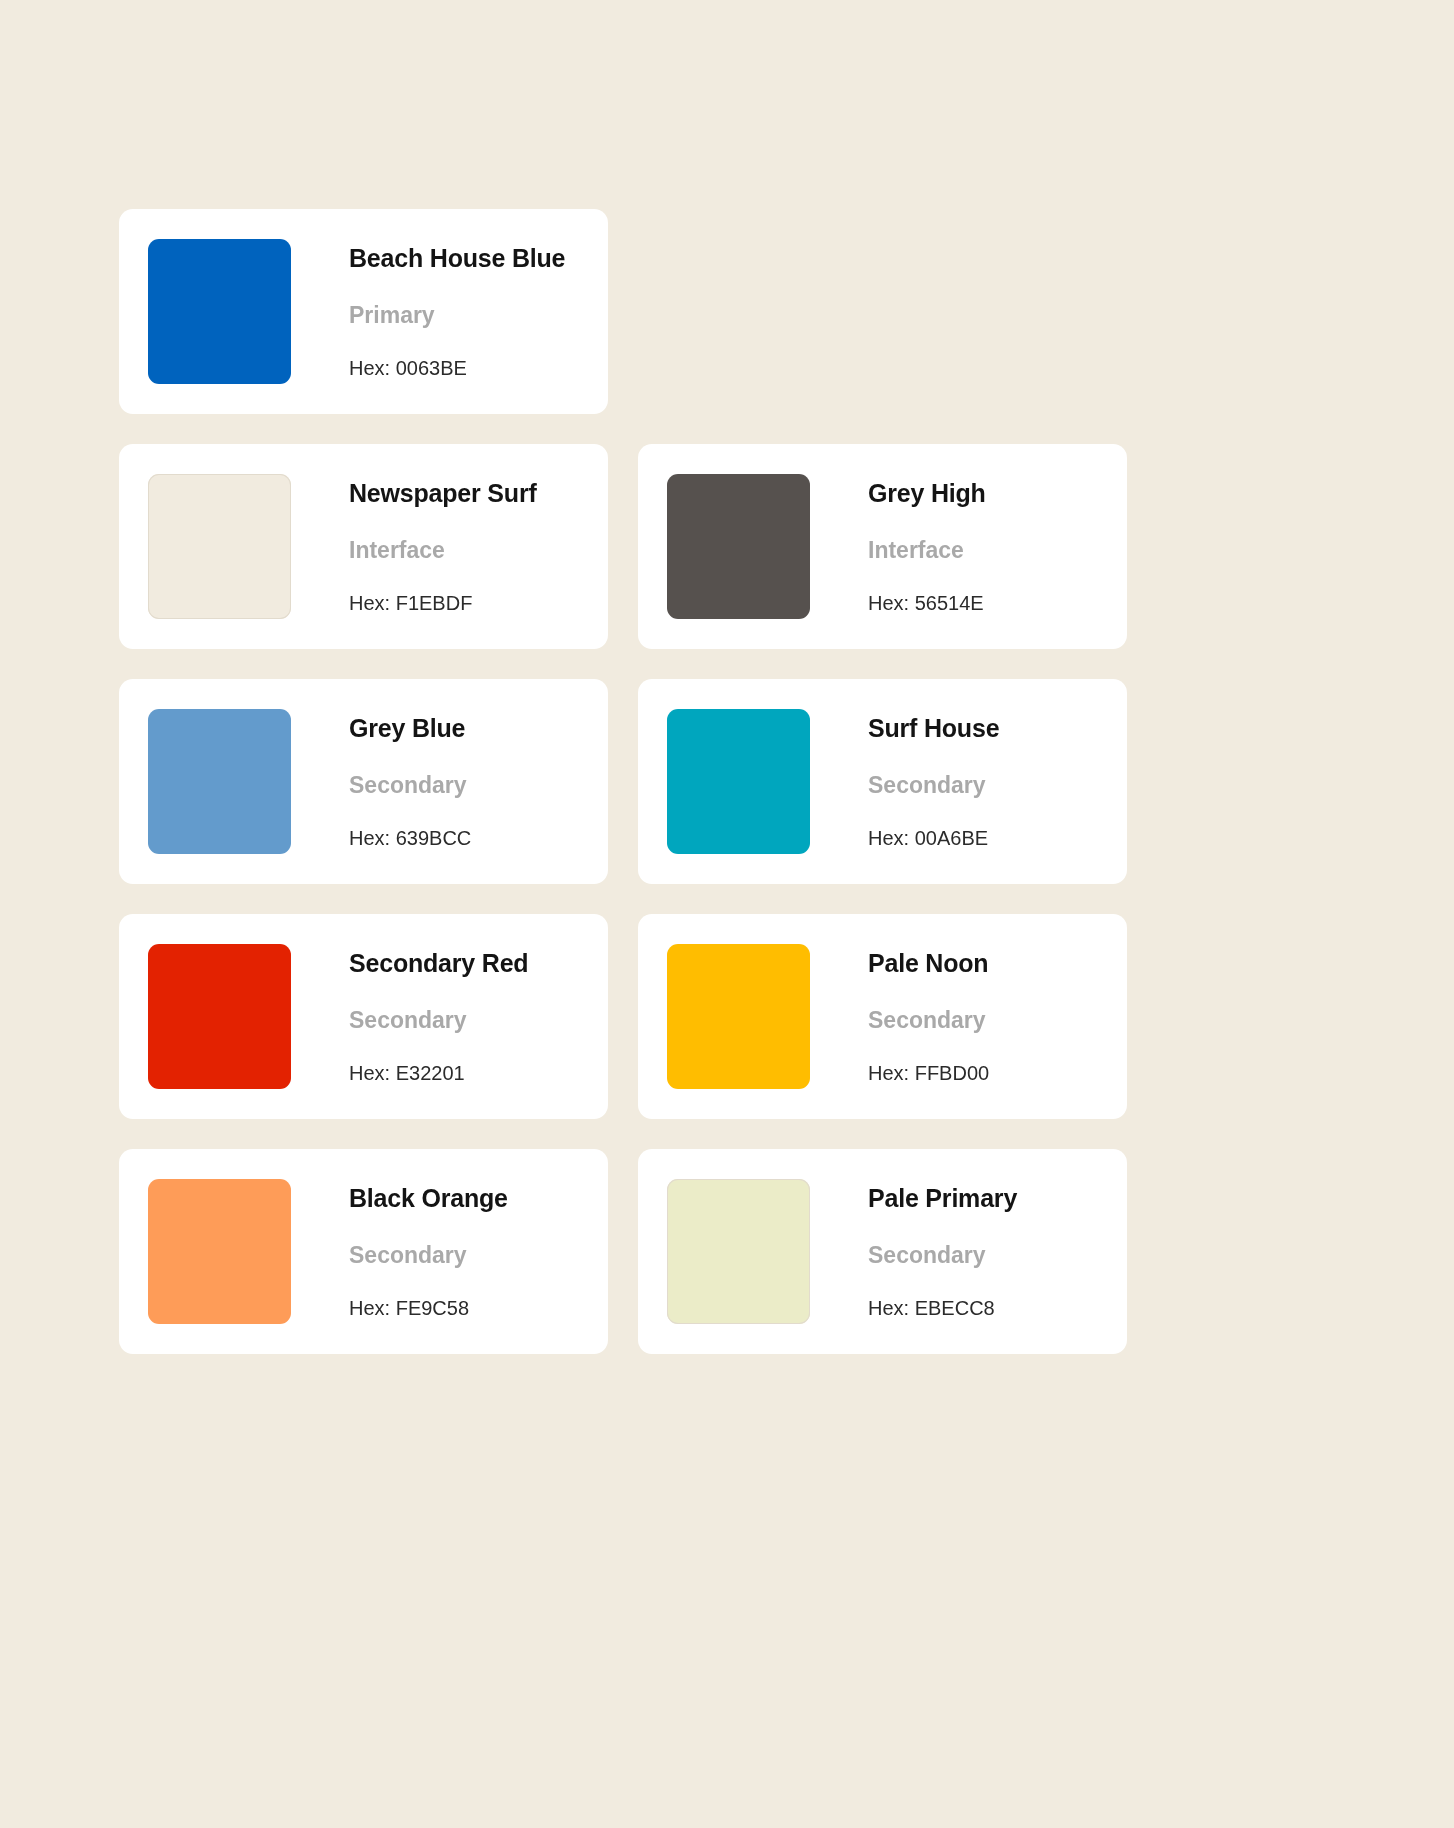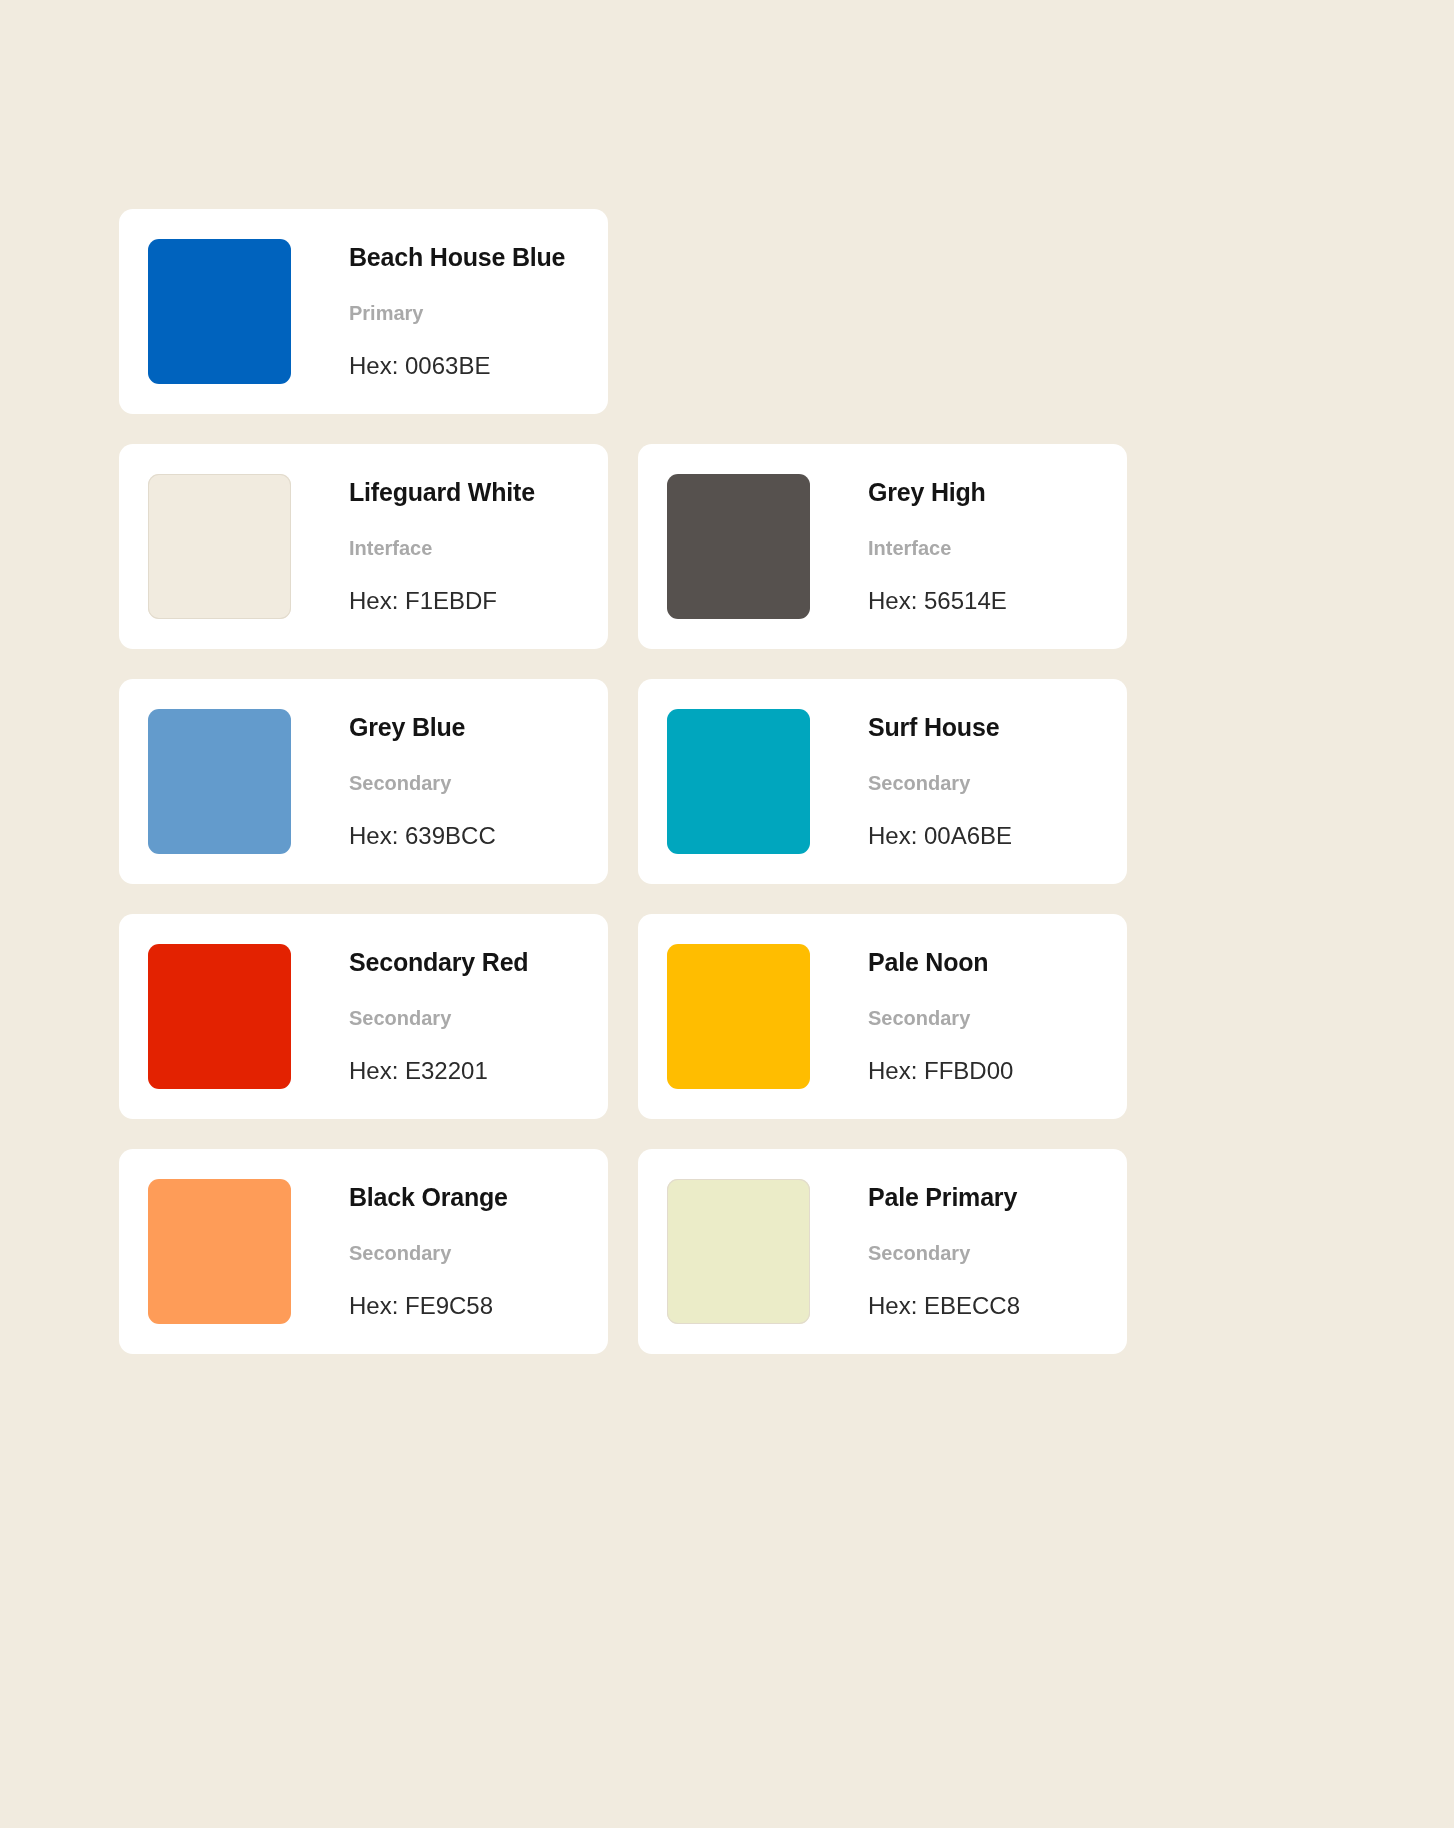--- a/index.html
+++ b/index.html
@@ -66,30 +66,30 @@
   .name {
     font-size: 25px;
     font-weight: bold;
     color: #141414;
     letter-spacing: -0.2px;
     line-height: 1;
     white-space: nowrap;
   }
 
   .category {
-    font-size: 20px;
+    font-size: 23px;
     font-weight: bold;
     color: #a9a9a9;
     line-height: 1;
     margin-top: 33px;
     white-space: nowrap;
   }
 
   .hex {
-    font-size: 24px;
+    font-size: 20px;
     font-weight: 400;
     color: #2b2b2b;
     line-height: 1;
     margin-top: 31px;
     white-space: nowrap;
   }
 </style>
 </head>
 <body>
 
@@ -102,21 +102,21 @@
           <div class="category">Primary</div>
           <div class="hex">Hex: 0063BE</div>
         </div>
       </div>
       <div class="card placeholder"></div>
     </div>
     <div class="row">
       <div class="card">
         <div class="swatch bordered" style="background: rgb(241, 235, 223);"></div>
         <div class="info">
-          <div class="name">Lifeguard White</div>
+          <div class="name">Newspaper Surf</div>
           <div class="category">Interface</div>
           <div class="hex">Hex: F1EBDF</div>
         </div>
       </div>
       <div class="card">
         <div class="swatch" style="background: rgb(86, 81, 78);"></div>
         <div class="info">
           <div class="name">Grey High</div>
           <div class="category">Interface</div>
           <div class="hex">Hex: 56514E</div>

